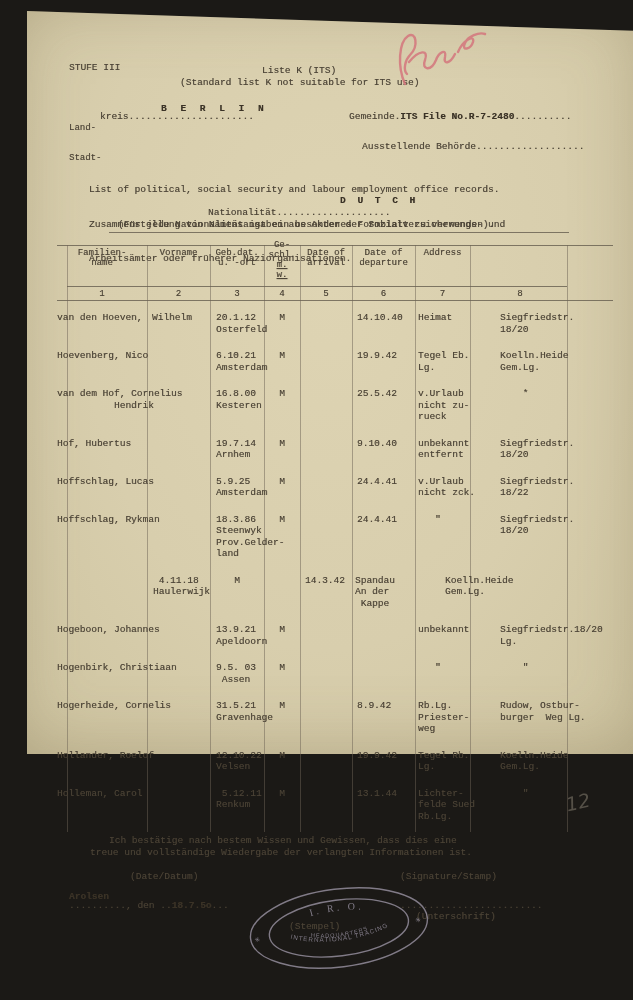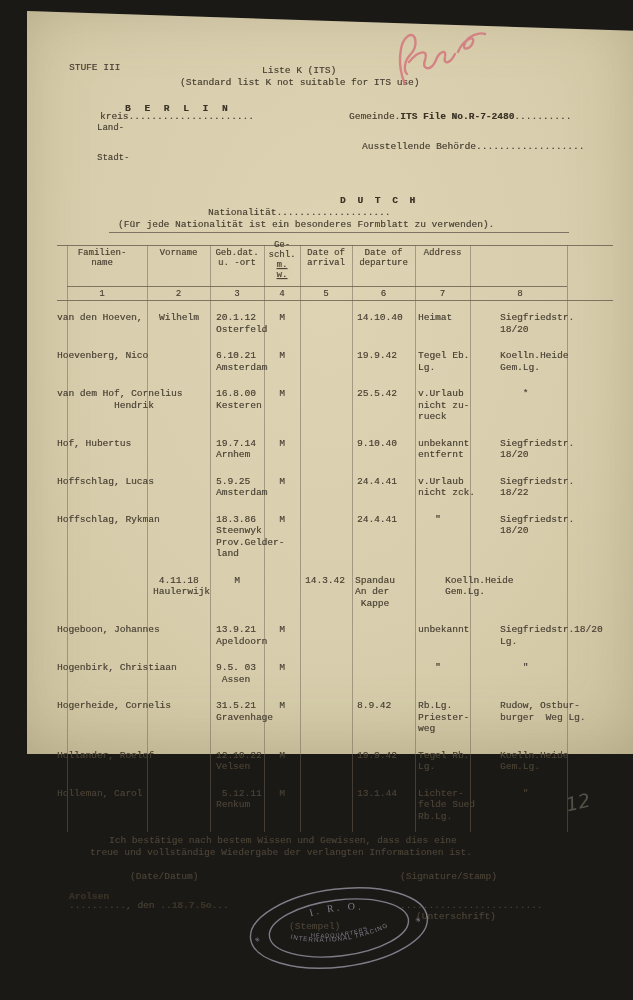--- a/index.html
+++ b/index.html
@@ -25,56 +25,61 @@
   #thead{position:absolute;left:45px;top:248px;}
   #tnum{position:absolute;left:45px;top:289px;}
   #tbody{position:absolute;left:45px;top:312px;}
   .th{text-align:center;font-size:9px;line-height:10px;}
   .th8{text-align:left;padding-left:8px;}
   .th4{margin-top:-8px;}
   .th .u{text-decoration:underline;}
   .num{text-align:center;font-size:9px;}
   .row{margin-bottom:15px;}
   .cell{font-size:9.5px;line-height:11.5px;white-space:pre;overflow:visible;}
-  .c2{padding-left:12px;}
+  .c2{padding-left:5px;}
   .c3{padding-left:6px;}
   .c4{text-align:center;}
   .c6{padding-left:5px;}
   .c7{padding-left:3px;}
   .c8{padding-left:30px;}
-  .spaced{letter-spacing:4px;}
+  .spaced{letter-spacing:4px;margin-left:36px;}
   .spaced2{letter-spacing:3px;padding-left:47px;}
   #red-mark{position:absolute;left:383px;top:22px;}
   #stamp{position:absolute;left:232px;top:886px;transform:rotate(-7deg);opacity:.8;}
   #pencil12{
     position:absolute;left:554px;top:797px;
     font-family:"DejaVu Sans",sans-serif;font-size:19px;
     color:rgba(110,104,92,.7);transform:rotate(-12deg);font-style:italic;
   }
   #stempel-typed{position:absolute;left:277px;top:921px;}
 </style>
 </head>
 <body>
 
 <div id="paper">
 
   <div class="abs ink" style="left:57px;top:62px;">STUFE III</div>
   <div class="abs ink" style="left:250px;top:65px;">Liste K (ITS)</div>
   <div class="abs ink" style="left:168px;top:77px;">(Standard list K not suitable for ITS use)</div>
 
-  <div class="abs ink" style="left:57px;top:103px;line-height:10px;font-size:9px;margin-left:28px;">
+  <div class="abs ink" style="left:57px;top:103px;line-height:10px;font-size:9px;">
     <div>Land-</div>
     <div>Stadt-</div>
   </div>
   <div class="abs ink" style="left:88px;top:111px;"><span>kreis</span><span>......................</span></div>
   <div class="abs ink bold spaced" style="left:113px;top:103px;">B E R L I N</div>
 
   <div class="abs ink" style="left:337px;top:111px;"><span>Gemeinde.</span><span class="bold">ITS File No.R-7-2480</span><span>..........</span></div>
   <div class="abs ink" style="left:350px;top:141px;"><span>Ausstellende Behörde</span><span>...................</span></div>
 
+  <div class="abs ink" style="left:77px;top:161px;">
+    <div>List of political, social security and labour employment office records.</div>
+    <div>Zusammenstellung von Namensangaben aus Akten der Sozialversicherungs- und</div>
+    <div>Arbeitsämter oder früherer Naziorganisationen.</div>
+  </div>
 
   <div class="abs ink bold spaced2" style="left:281px;top:195px;">D U T C H</div>
   <div class="abs ink" style="left:196px;top:207px;"><span>Nationalität</span><span>....................</span></div>
   <div class="abs ink" style="left:98px;top:219px;margin-left:8px;">(Für jede Nationalität ist ein besonderes Formblatt zu verwenden).</div>
 
   <div class="hline" style="left:97px;top:232px;width:460px;"></div>
   <div class="hline" style="left:45px;top:245px;width:556px;"></div>
   <div class="hline" style="left:55px;top:286px;width:500px;"></div>
   <div class="hline" style="left:45px;top:300px;width:556px;"></div>
   <div id="vlines">

